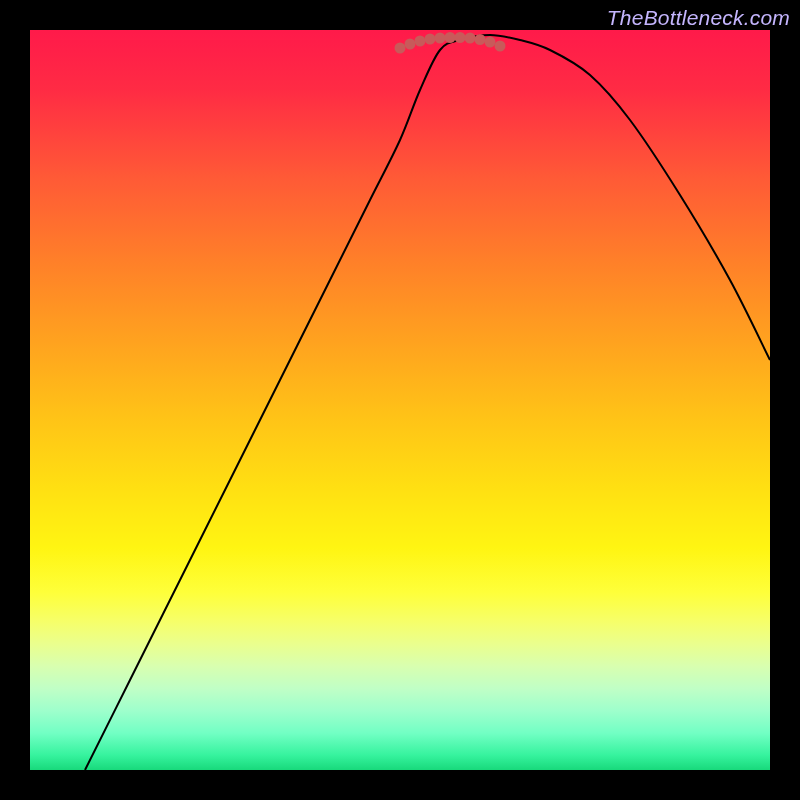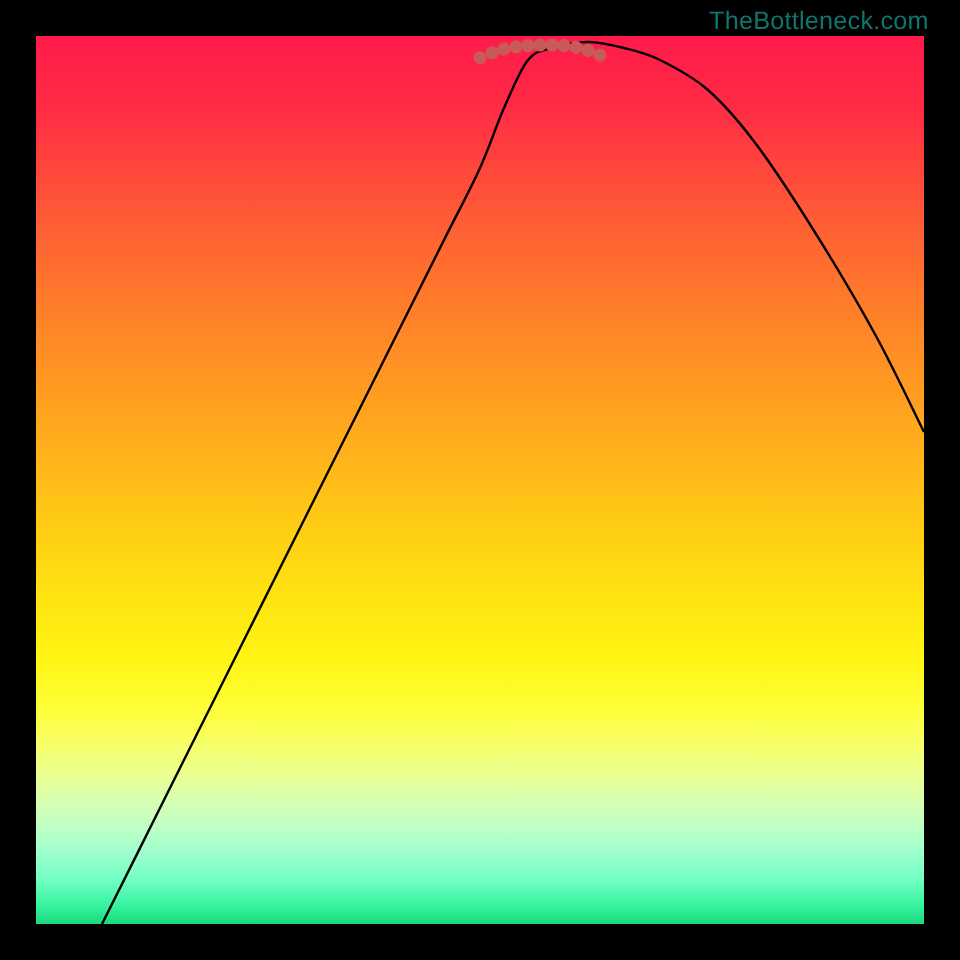--- a/index.html
+++ b/index.html
@@ -7,26 +7,27 @@
     padding: 0;
     width: 800px;
     height: 800px;
     position: relative;
     background: #000;
     font-family: Arial, sans-serif;
   }
   .watermark {
     position: absolute;
     top: 6px;
-    right: 26px;
-    color: #0f766e;
+    right: 10px;
+    color: #c4b5fd;
     font-size: 21px;
     font-weight: 500;
     z-index: 10;
     letter-spacing: 0.2px;
+    font-style: italic;
   }
   .frame {
     position: absolute;
     top: 30px;
     left: 30px;
     width: 740px;
     height: 740px;
     overflow: hidden;
   }
   .gradient {

